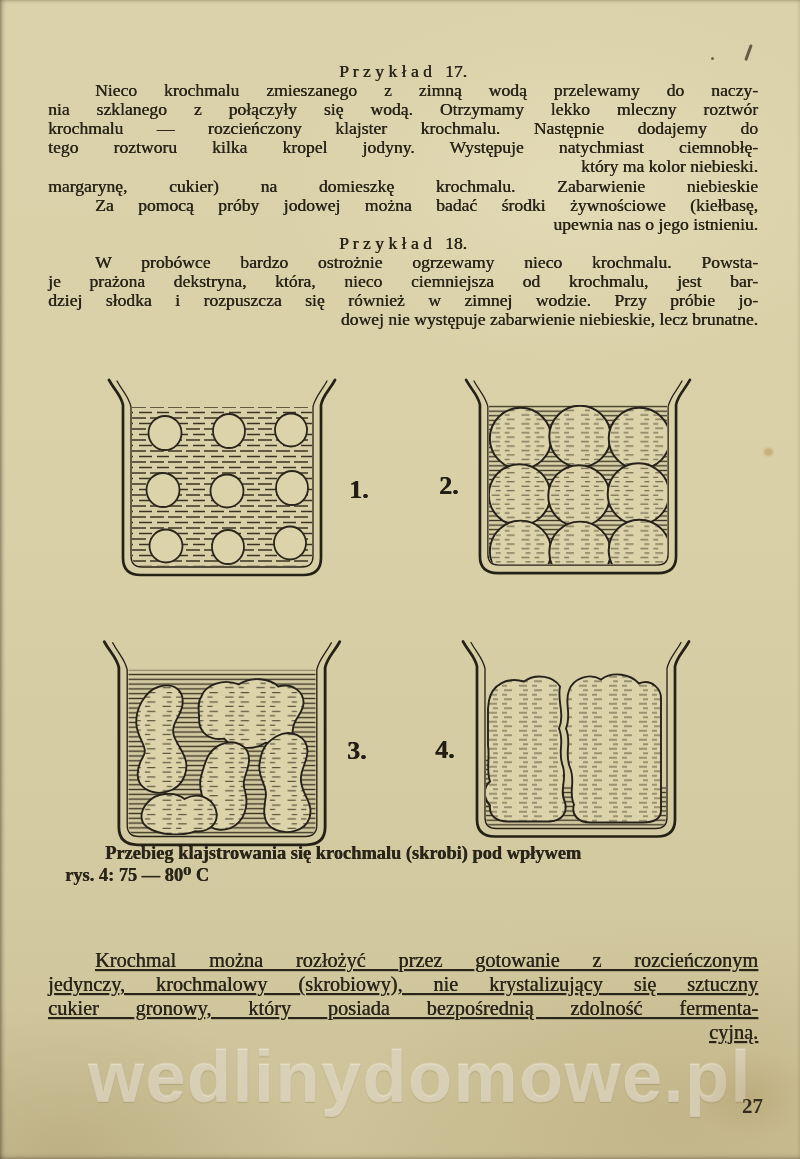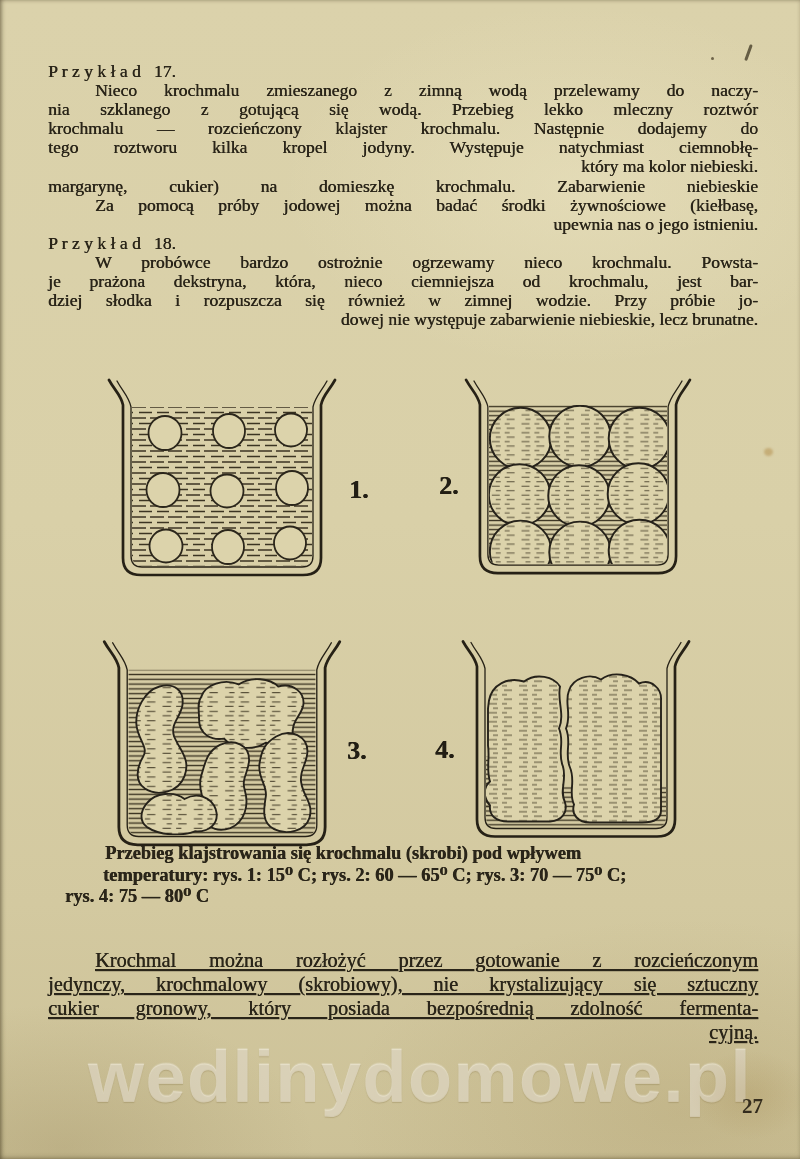--- a/index.html
+++ b/index.html
@@ -16,21 +16,21 @@
       radial-gradient(ellipse 420px 240px at 8% 99%, rgba(120,100,55,0.18), rgba(120,100,55,0) 60%),
       linear-gradient(180deg,#dbd2ab 0%,#d9d0a8 45%,#d3c9a0 78%,#ccc197 100%);
     box-shadow: inset 3px 0 5px -2px rgba(55,45,22,0.55), inset 0 -3px 6px -3px rgba(55,45,22,0.4), inset 0 2px 4px -2px rgba(55,45,22,0.25);
   }
   .ink{ text-shadow:0.4px 0.2px 0 currentColor; }
   .block{ position:absolute; left:48px; width:710px; }
   .body-text{ font-size:17.6px; line-height:19.1px; }
   .jl{ text-align:justify; text-align-last:justify; }
   .ll{ text-align:right; }
   .ind{ text-indent:47px; }
-  .heading{ white-space:pre; text-align:left; }
+  .heading{ white-space:pre; text-align:center; }
   .caption{ font-weight:bold; font-size:18.4px; line-height:21.6px; }
   .caption .c1{ padding-left:57px; }
   .caption .c2{ padding-left:55px; }
   .caption .c3{ padding-left:17px; }
   .big-text{ font-size:20.3px; line-height:23.9px;text-decoration:underline; }
   .fig{ position:absolute; }
   .fig-label{
     position:absolute;
     font-size:26px; font-weight:bold; color:#221e14;
     font-family:"Liberation Serif","DejaVu Serif",serif;
@@ -76,21 +76,21 @@
       <pattern id="pat-stip" width="30" height="9" patternUnits="userSpaceOnUse">
         <rect width="30" height="9" fill="#dcd3ab"></rect>
         <path d="M3,2.2 H11 M16,2.2 H21 M7,6.8 H12 M18,6.8 H26" stroke="#59513a" stroke-width="1.05" fill="none"></path>
       </pattern>
     </defs>
   </svg>
 
   <div class="block body-text ink" style="top:62px">
     <div class="heading">P r z y k ł a d   17.</div>
     <div class="jl ind">Nieco krochmalu zmieszanego z zimną wodą przelewamy do naczy-</div>
-    <div class="jl">nia szklanego z gotującą się wodą. Przebieg lekko mleczny roztwór</div>
+    <div class="jl">nia szklanego z połączyły się wodą. Otrzymamy lekko mleczny roztwór</div>
     <div class="jl">krochmalu — rozcieńczony klajster krochmalu. Następnie dodajemy do</div>
     <div class="jl">tego roztworu kilka kropel jodyny. Występuje natychmiast ciemnobłę-</div>
     <div class="ll">który ma kolor niebieski.</div>
     <div class="jl">margarynę, cukier) na domieszkę krochmalu. Zabarwienie niebieskie</div>
     <div class="jl ind">Za pomocą próby jodowej można badać środki żywnościowe (kiełbasę,</div>
     <div class="ll">upewnia nas o jego istnieniu.</div>
     <div class="heading">P r z y k ł a d   18.</div>
     <div class="jl ind">W probówce bardzo ostrożnie ogrzewamy nieco krochmalu. Powsta-</div>
     <div class="jl">je prażona dekstryna, która, nieco ciemniejsza od krochmalu, jest bar-</div>
     <div class="jl">dziej słodka i rozpuszcza się również w zimnej wodzie. Przy próbie jo-</div>
@@ -159,21 +159,20 @@
     <use href="#beaker-walls"></use>
   </svg>
 
   <div class="fig-label ink" style="left:349px;top:475px">1.</div>
   <div class="fig-label ink" style="left:439px;top:471px">2.</div>
   <div class="fig-label ink" style="left:347px;top:736px">3.</div>
   <div class="fig-label ink" style="left:435px;top:735px">4.</div>
 
   <div class="block caption ink" style="top:843px">
     <div class="c1">Przebieg klajstrowania się krochmalu (skrobi) pod wpływem</div>
-    <div class="c2">temperatury: rys. 1: 15⁰ C; rys. 2: 60 — 65⁰ C; rys. 3: 70 — 75⁰ C;</div>
     <div class="c3">rys. 4: 75 — 80⁰ C</div>
   </div>
 
   <div class="block big-text ink" style="top:949px">
     <div class="jl ind">Krochmal można rozłożyć przez gotowanie z rozcieńczonym</div>
     <div class="jl">jedynczy, krochmalowy (skrobiowy), nie krystalizujący się sztuczny</div>
     <div class="jl">cukier gronowy, który posiada bezpośrednią zdolność fermenta-</div>
     <div class="ll">cyjną.</div>
   </div>
 

